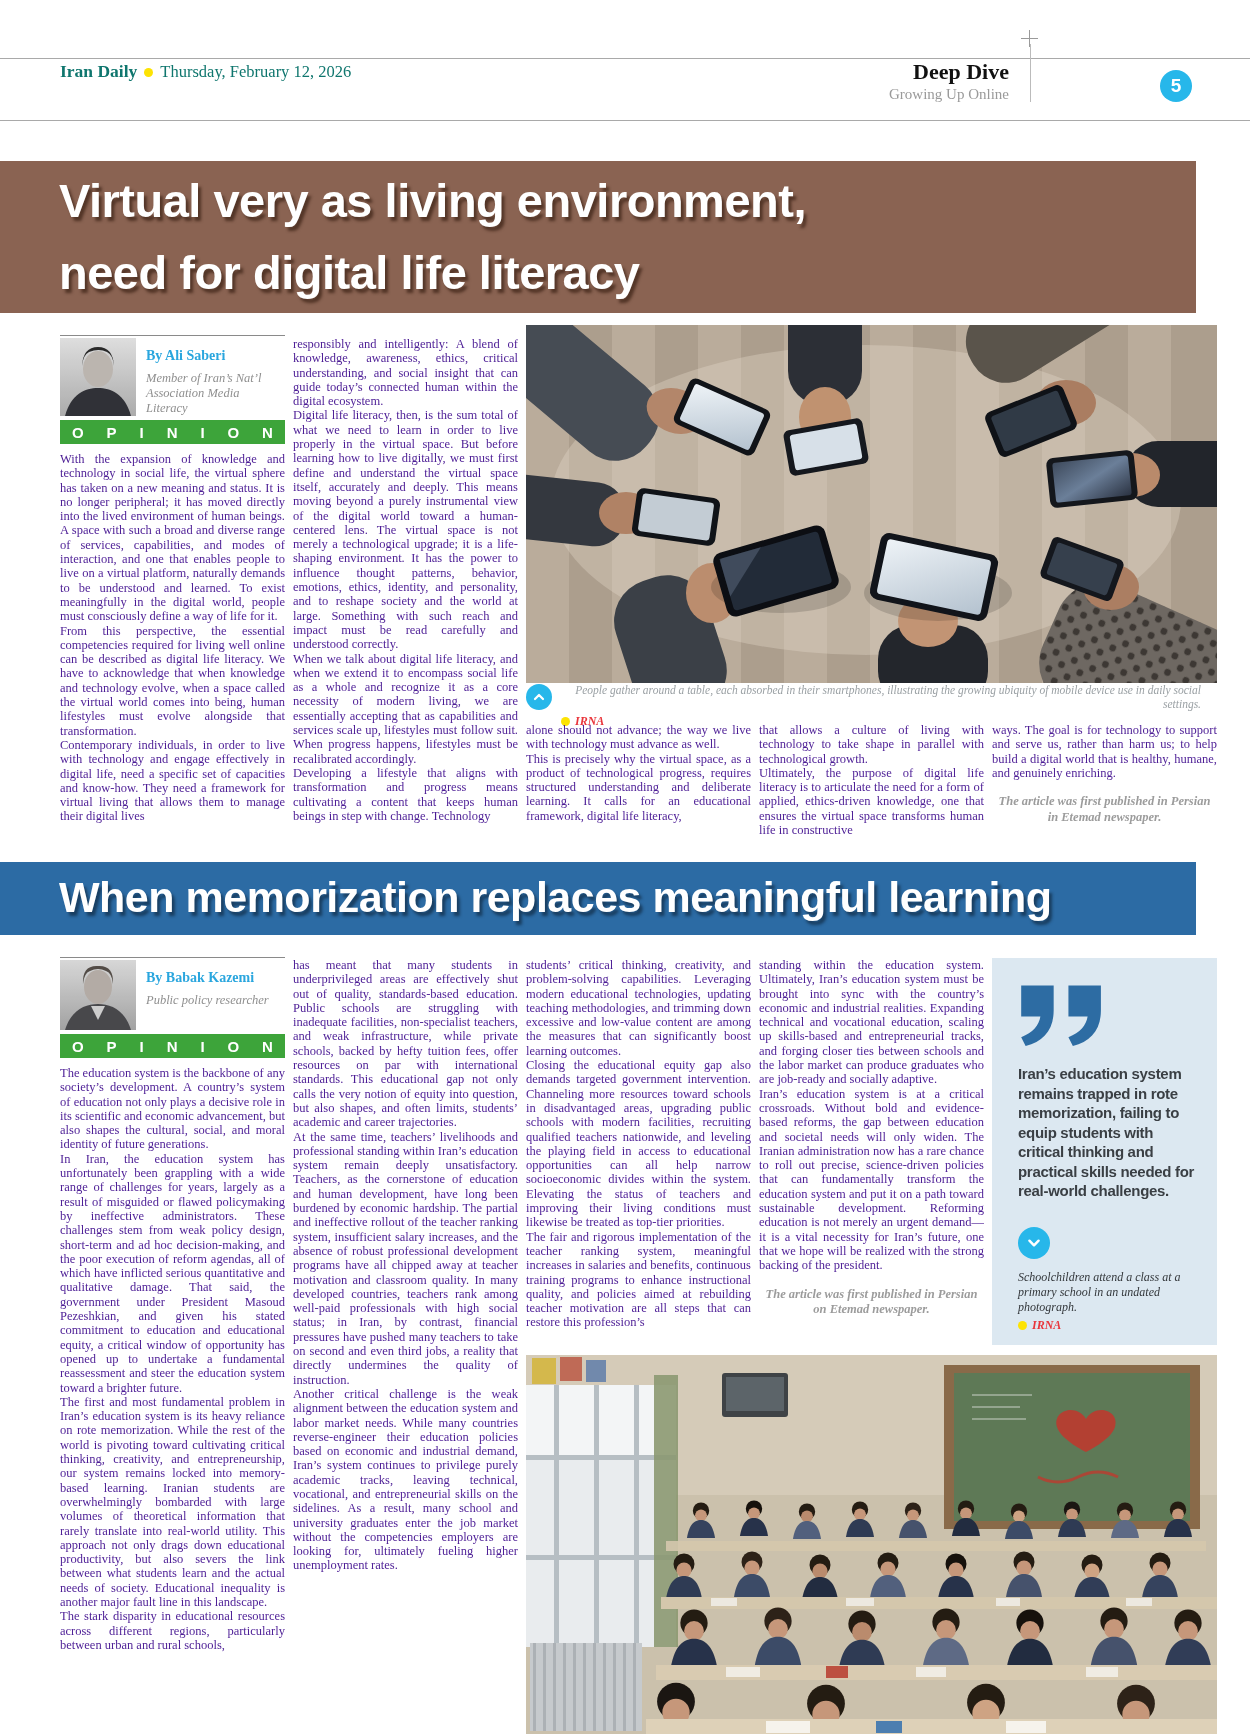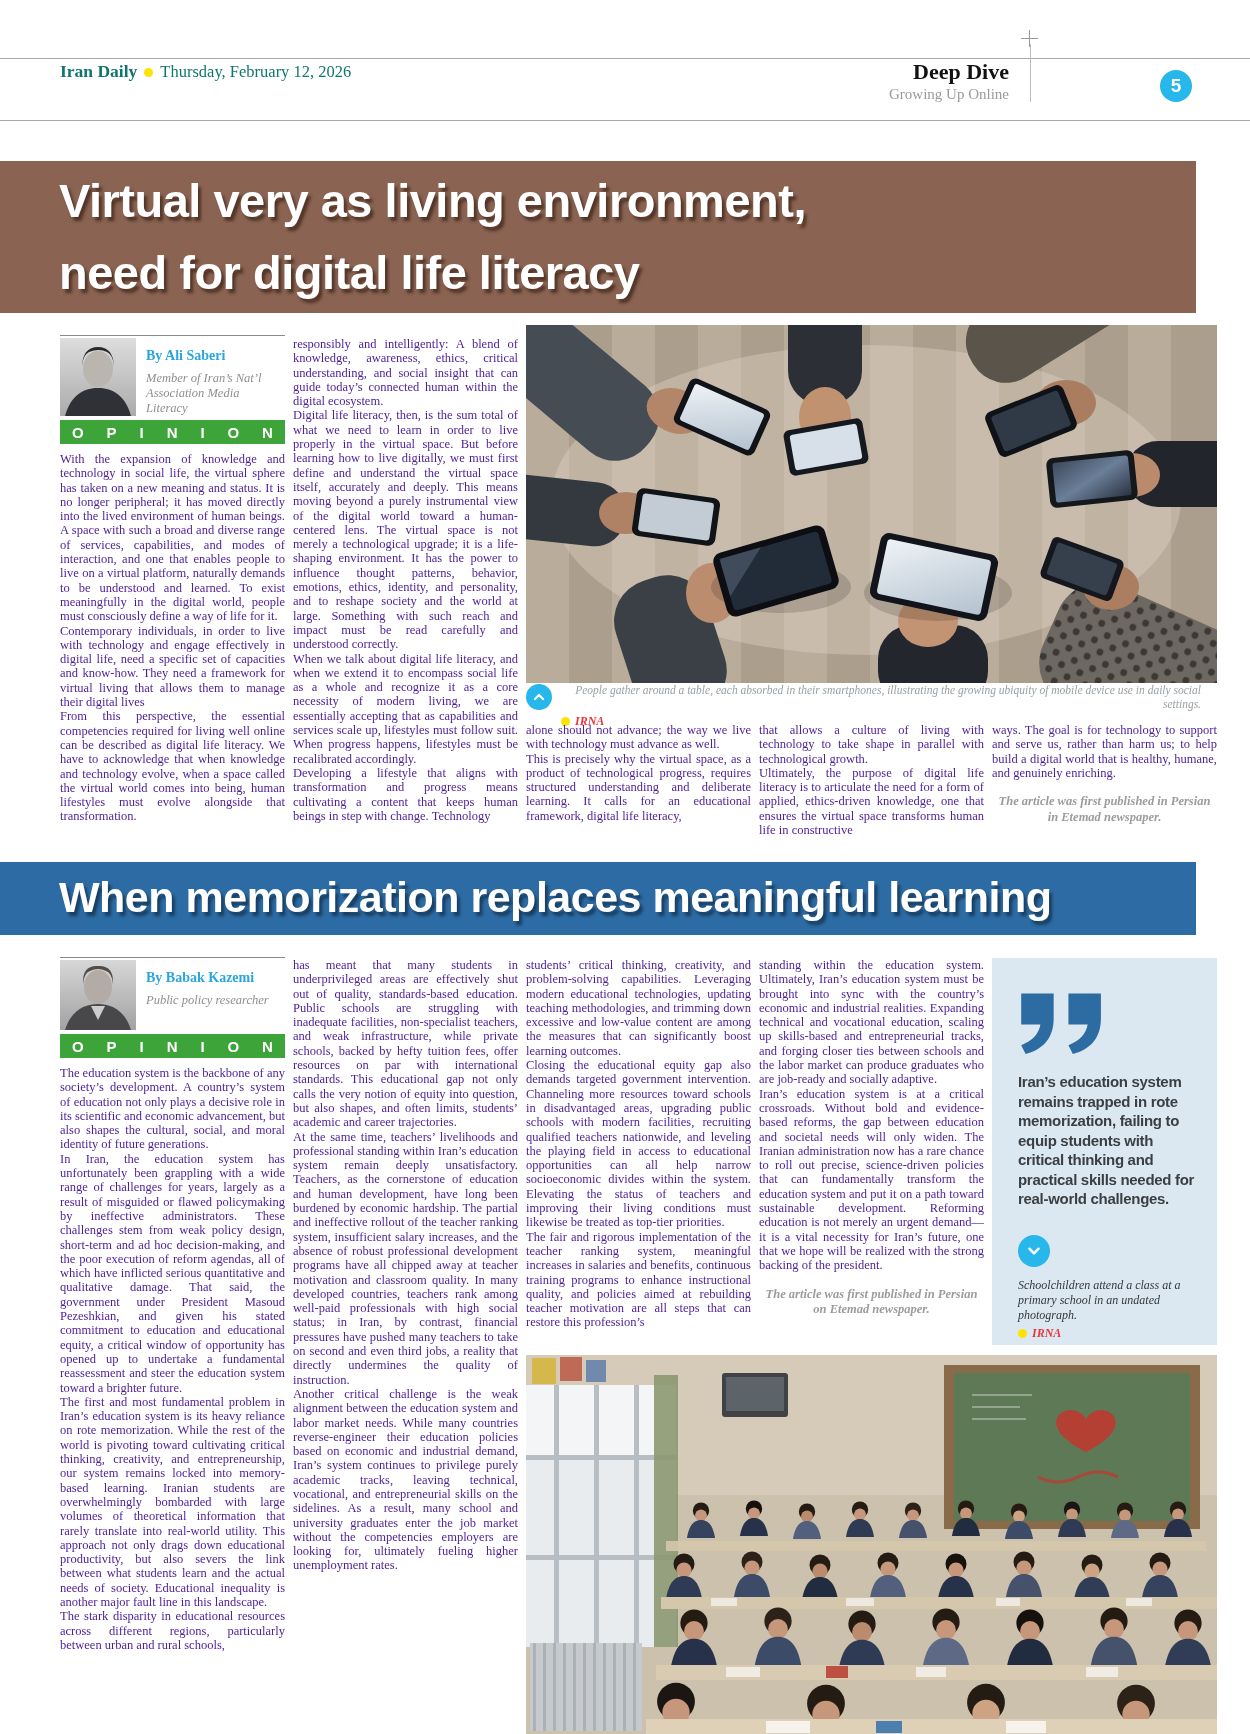--- a/index.html
+++ b/index.html
@@ -52,21 +52,21 @@
   .caption-text{font-style:italic;font-size:11.5px;line-height:14px;color:#9aa0a4;max-width:640px;}
   .credit-row{display:flex;align-items:center;gap:5px;margin-top:3px;}
   .credit-dot{width:9px;height:9px;border-radius:50%;background:#fde303;}
   .credit{font-style:italic;font-weight:700;font-size:12px;color:#e9353b;}
   .bottom-cols{display:flex;gap:8px;margin-top:2px;height:133px;overflow:hidden;}
   .attribution{font-style:italic;font-weight:700;font-size:12.5px;line-height:15.5px;color:#9c9c9c;
         margin:14px 0 0 0;text-align:center;}
   .right2{flex:0 0 691px;width:691px;}
   .right2-cols{display:flex;gap:8px;height:412px;overflow:hidden;}
   .quote-box{flex:0 0 225px;width:225px;margin-top:15px;height:387px;background:#dce8f1;box-sizing:border-box;
-        padding:34px 22px 0 26px;overflow:hidden;}
+        padding:26px 22px 0 26px;overflow:hidden;}
   .quote-text{margin-top:14px;font-family:"Liberation Sans",sans-serif;font-weight:700;font-size:15px;
         line-height:19.5px;letter-spacing:-0.3px;color:#3a3f44;}
   .quote-caption{margin-top:11px;font-style:italic;font-size:12px;line-height:15px;color:#33373b;}
 </style>
 </head>
 <body>
 
 <div class="page">
 
   <div class="rule" id="rule-top"></div>
@@ -114,22 +114,22 @@
           <span>O</span>
           <span>P</span>
           <span>I</span>
           <span>N</span>
           <span>I</span>
           <span>O</span>
           <span>N</span>
         </div>
       <div class="body-text">
           <p>With the expansion of knowledge and technology in social life, the virtual sphere has taken on a new meaning and status. It is no longer peripheral; it has moved directly into the lived environment of human beings. A space with such a broad and diverse range of services, capabilities, and modes of interaction, and one that enables people to live on a virtual platform, naturally demands to be understood and learned. To exist meaningfully in the digital world, people must consciously define a way of life for it.</p>
+          <p>From this perspective, the essential competencies required for living well online can be described as digital life literacy. We have to acknowledge that when knowledge and technology evolve, when a space called the virtual world comes into being, human lifestyles must evolve alongside that transformation.</p>
           <p>Contemporary individuals, in order to live with technology and engage effectively in digital life, need a specific set of capacities and know-how. They need a framework for virtual living that allows them to manage their digital lives</p>
-          <p>From this perspective, the essential competencies required for living well online can be described as digital life literacy. We have to acknowledge that when knowledge and technology evolve, when a space called the virtual world comes into being, human lifestyles must evolve alongside that transformation.</p>
         </div>
     </div>
 
     <div class="col pt12">
       <div class="body-text">
           <p>responsibly and intelligently: A blend of knowledge, awareness, ethics, critical understanding, and social insight that can guide today’s connected human within the digital ecosystem.</p>
           <p>Digital life literacy, then, is the sum total of what we need to learn in order to live properly in the virtual space. But before learning how to live digitally, we must first define and understand the virtual space itself, accurately and deeply. This means moving beyond a purely instrumental view of the digital world toward a human-centered lens. The virtual space is not merely a technological upgrade; it is a life-shaping environment. It has the power to influence thought patterns, behavior, emotions, ethics, identity, and personality, and to reshape society and the world at large. Something with such reach and impact must be read carefully and understood correctly.</p>
           <p>When we talk about digital life literacy, and when we extend it to encompass social life as a whole and recognize it as a core necessity of modern living, we are essentially accepting that as capabilities and services scale up, lifestyles must follow suit. When progress happens, lifestyles must be recalibrated accordingly.</p>
           <p>Developing a lifestyle that aligns with transformation and progress means cultivating a content that keeps human beings in step with change. Technology</p>
         </div>

